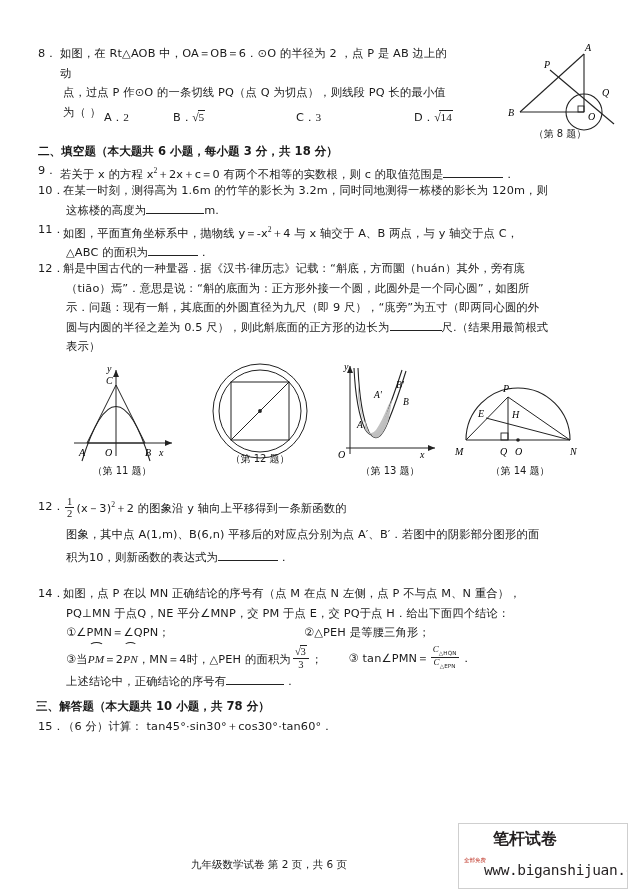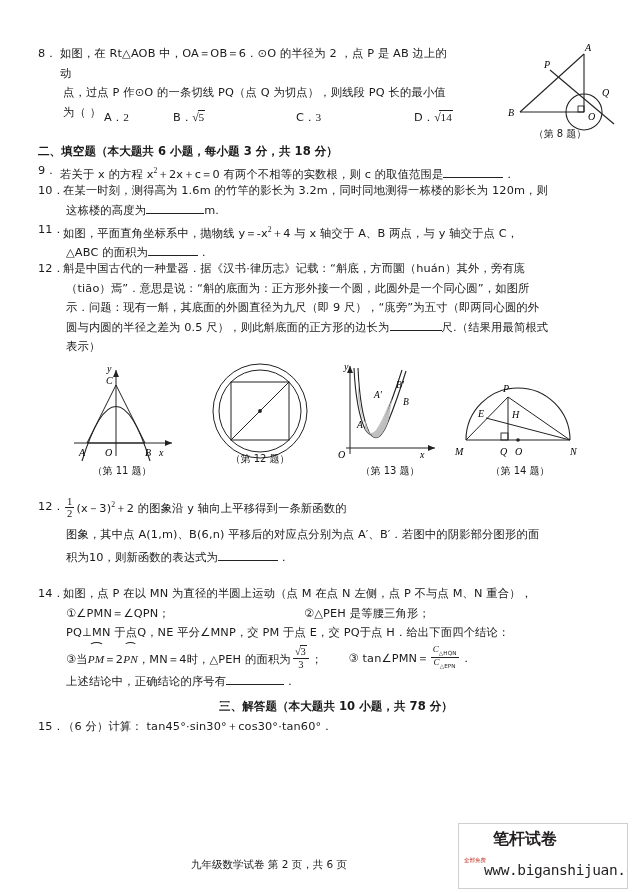--- a/index.html
+++ b/index.html
@@ -290,37 +290,37 @@
       <span style="width:25px; flex:none;">12．</span>
       <span><span class="frac mono-num"><span class="num">1</span><span class="den">2</span></span><span>(x－3)</span><span class="sup mono-num">2</span><span>＋2 的图象沿 y 轴向上平移得到一条新函数的</span></span>
     </div>
     <div style="padding-left:28px; line-height:25px;">图象，其中点 A(1,m)、B(6,n) 平移后的对应点分别为点 A′、B′．若图中的阴影部分图形的面</div>
     <div style="padding-left:28px; line-height:22px;"><span>积为10，则新函数的表达式为</span><span class="blank" style="width:60px;"></span><span>．</span></div>
   </div>
 
   <div class="blk txt cn" style="left:38px; top:584px; width:580px;">
     <div style="display:flex;">
       <span style="width:25px; flex:none;">14．</span>
-      <span>如图，点 P 在以 MN 为直径的半圆上运动（点 M 在点 N 左侧，点 P 不与点 M、N 重合），</span>
-    </div>
+      <span>如图，点 P 在以 MN 正确结论的序号有（点 M 在点 N 左侧，点 P 不与点 M、N 重合），</span>
+    </div>
+    <div style="padding-left:28px;">PQ⊥MN 于点Q，NE 平分∠MNP，交 PM 于点 E，交 PQ于点 H．给出下面四个结论：</div>
     <div style="padding-left:28px; display:flex;">
       <span style="width:200px; flex:none;">①∠PMN＝∠QPN；</span>
       <span style="padding-left:38px;">②△PEH 是等腰三角形；</span>
     </div>
-    <div style="padding-left:28px;">PQ⊥MN 于点Q，NE 平分∠MNP，交 PM 于点 E，交 PQ于点 H．给出下面四个结论：</div>
   </div>
 
   <div class="blk txt cn" style="left:66px; top:642px; width:570px; display:flex; align-items:center; line-height:30px;">
     <span style="flex:none;"><span>③当</span><span class="arc mono-num" style="font-style:italic;">PM</span><span>＝2</span><span class="arc mono-num" style="font-style:italic;">PN</span><span>，MN＝4时，△PEH 的面积为</span><span class="frac mono-num"><span class="num"><span class="sqrt"><span class="rad">√</span><span class="rdc">3</span></span></span><span class="den">3</span></span><span>；</span></span>
     <span style="padding-left:26px;"><span>③ tan∠PMN＝</span><span class="frac" style="font-size:0.8em;"><span class="num"><i class="v">C</i><span class="sub">△HQN</span></span><span class="den"><i class="v">C</i><span class="sub">△EPN</span></span></span><span>．</span></span>
   </div>
 
   <div class="blk txt cn" style="left:66px; top:672px; width:560px;"><span>上述结论中，正确结论的序号有</span><span class="blank" style="width:58px;"></span><span>．</span></div>
 
-  <div class="blk sechead cn" style="left:56px; top:697px; width:560px;text-align:center;">三、解答题（本大题共 10 小题，共 78 分）</div>
+  <div class="blk sechead cn" style="left:36px; top:697px; width:560px;">三、解答题（本大题共 10 小题，共 78 分）</div>
 
   <div class="blk txt cn" style="left:38px; top:717px; width:570px; display:flex;">
     <span style="width:25px; flex:none;">15．</span>
     <span>（6 分）计算： tan45°·sin30°＋cos30°·tan60°．</span>
   </div>
 
   <div class="footer" style="left:0; top:858px;">九年级数学试卷  第 2 页，共 6 页</div>
 
   <div class="wm">
     <div class="wm-badge">全部免费</div>

